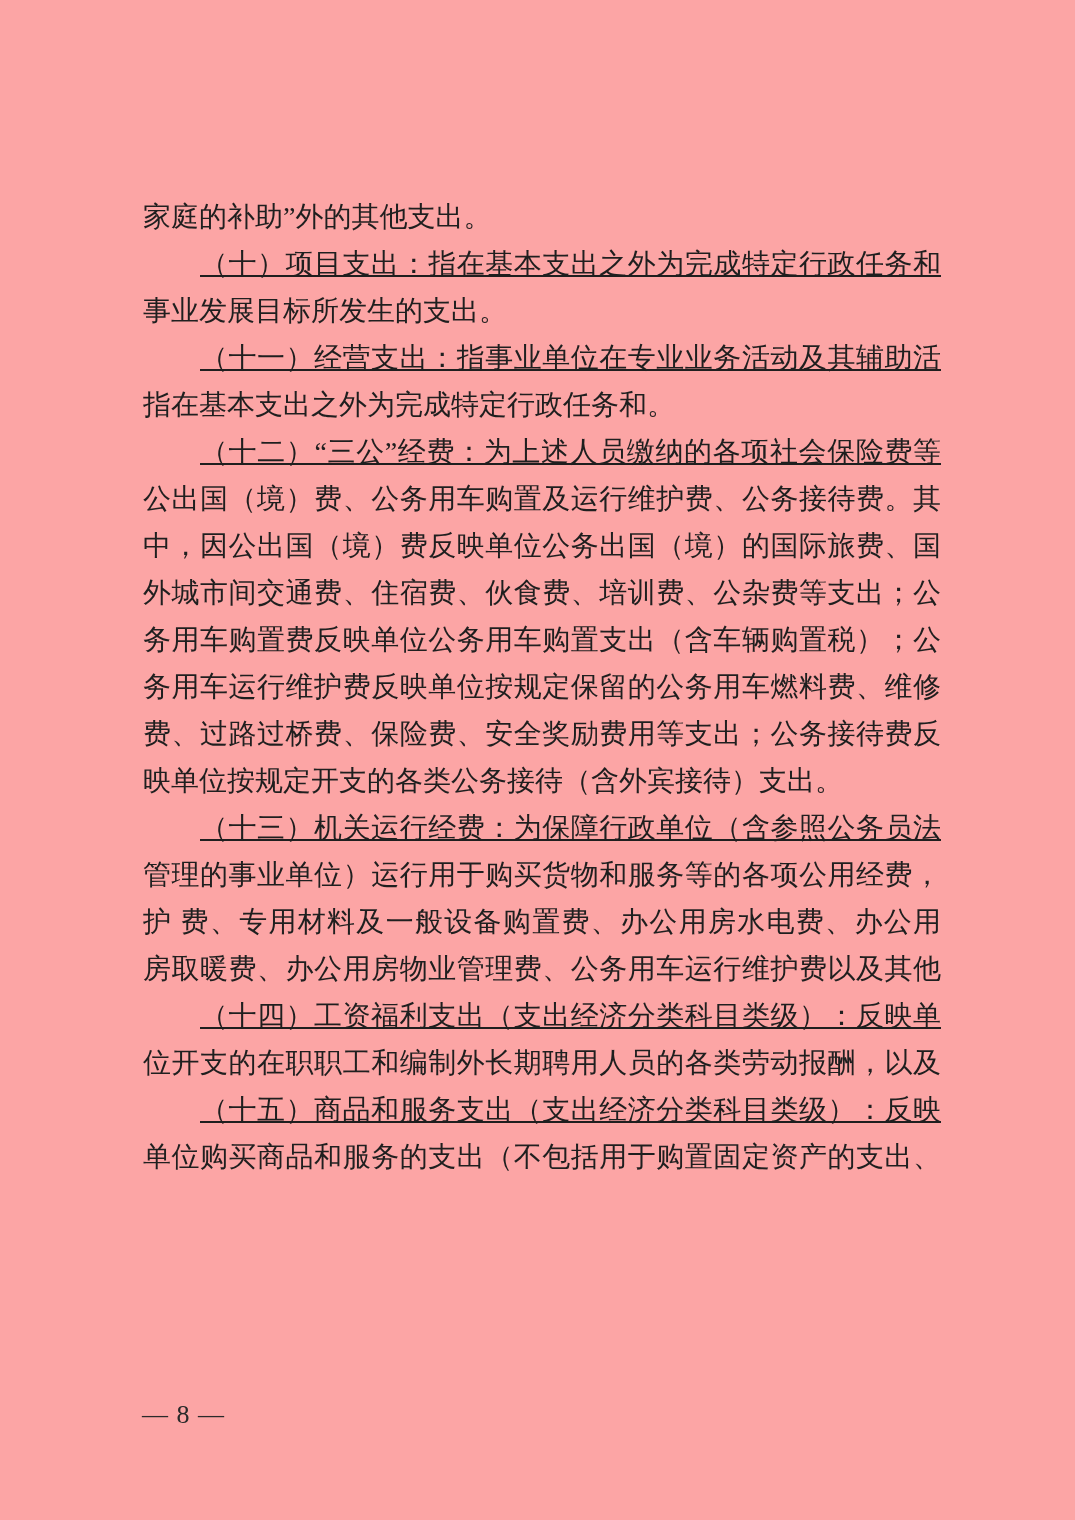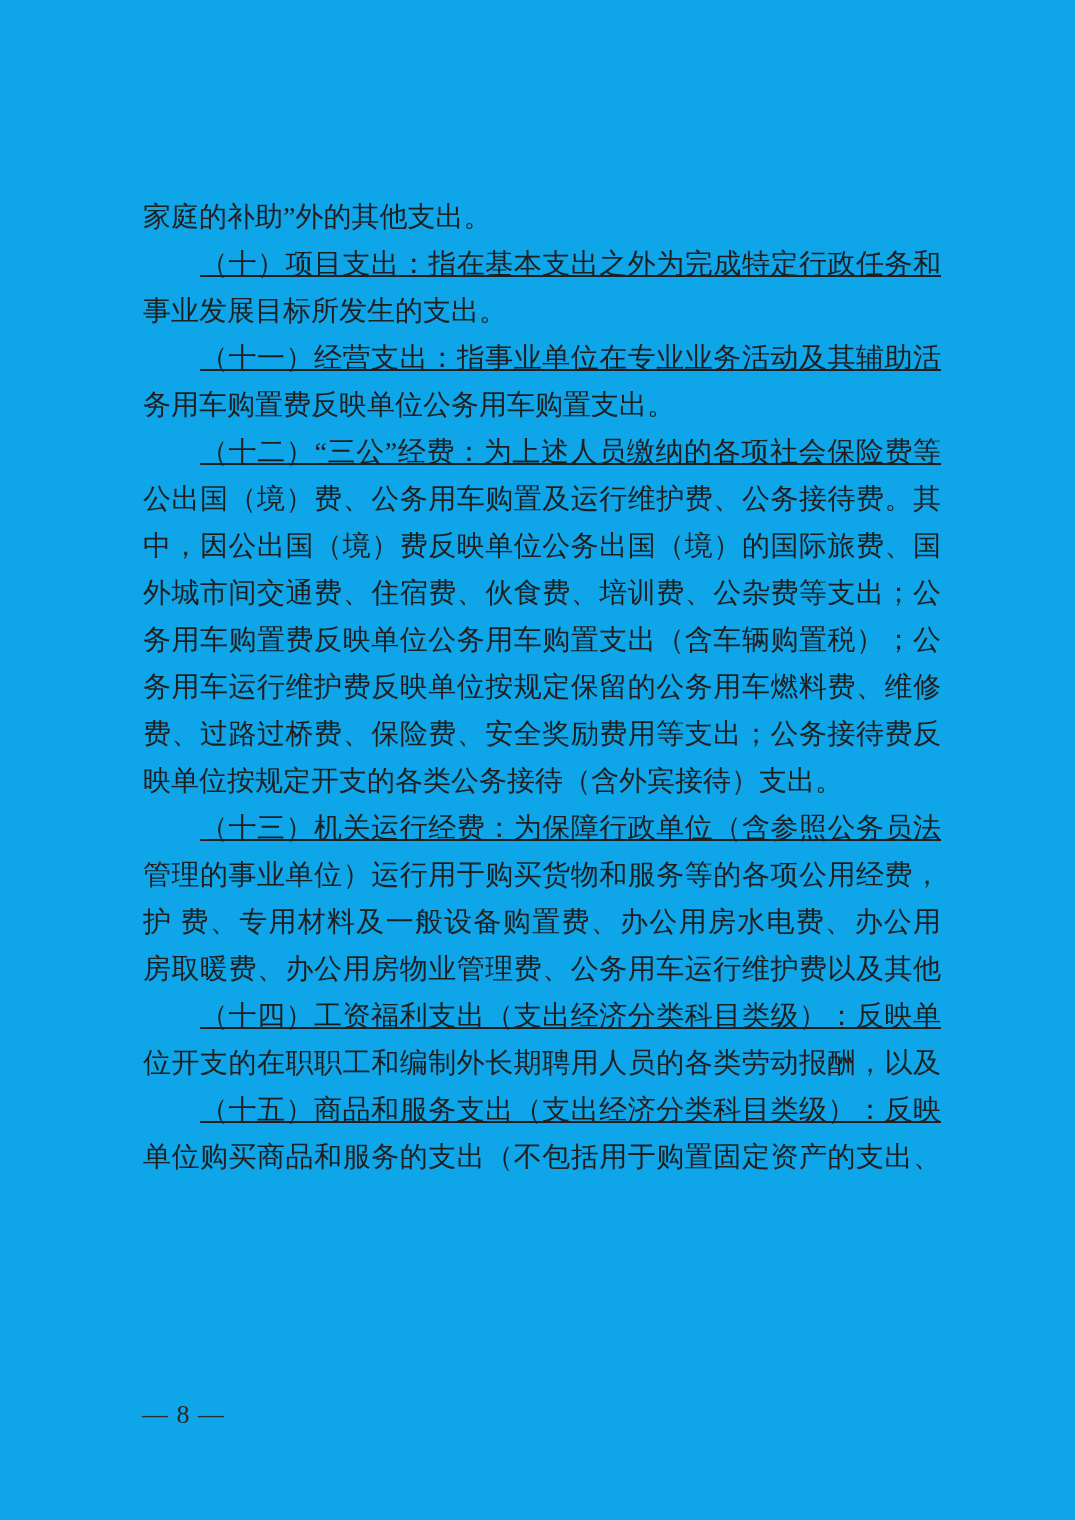--- a/index.html
+++ b/index.html
@@ -12,21 +12,21 @@
     height: 1520px;
     position: relative;
     overflow: hidden;
     font-family: "Liberation Serif", serif;
   }
   .page {
     position: absolute;
     left: 0; top: 0;
     width: 1075px;
     height: 1520px;
-    background: #0ea5e9;
+    background: #fca5a5;
   }
   .text-block {
     position: absolute;
     left: 143px;
     top: 193px;
     width: 798px;
     font-size: 28px;
     line-height: 47px;
     color: #1f1f1f;
     font-family: "Liberation Serif", serif;
@@ -64,21 +64,21 @@
 </head>
 <body>
 
 <div class="page">
 
   <div class="text-block">
     <div class="line s">家庭的补助”外的其他支出。</div>
     <div class="line j i">（十）项目支出：指在基本支出之外为完成特定行政任务和</div>
     <div class="line s">事业发展目标所发生的支出。</div>
     <div class="line j i">（十一）经营支出：指事业单位在专业业务活动及其辅助活</div>
-    <div class="line s">务用车购置费反映单位公务用车购置支出。</div>
+    <div class="line s">指在基本支出之外为完成特定行政任务和。</div>
     <div class="line j i">（十二）“三公”经费：为上述人员缴纳的各项社会保险费等</div>
     <div class="line j">公出国（境）费、公务用车购置及运行维护费、公务接待费。其</div>
     <div class="line j">中，因公出国（境）费反映单位公务出国（境）的国际旅费、国</div>
     <div class="line j">外城市间交通费、住宿费、伙食费、培训费、公杂费等支出；公</div>
     <div class="line j">务用车购置费反映单位公务用车购置支出（含车辆购置税）；公</div>
     <div class="line j">务用车运行维护费反映单位按规定保留的公务用车燃料费、维修</div>
     <div class="line j">费、过路过桥费、保险费、安全奖励费用等支出；公务接待费反</div>
     <div class="line s">映单位按规定开支的各类公务接待（含外宾接待）支出。</div>
     <div class="line j i">（十三）机关运行经费：为保障行政单位（含参照公务员法</div>
     <div class="line j">管理的事业单位）运行用于购买货物和服务等的各项公用经费，</div>

